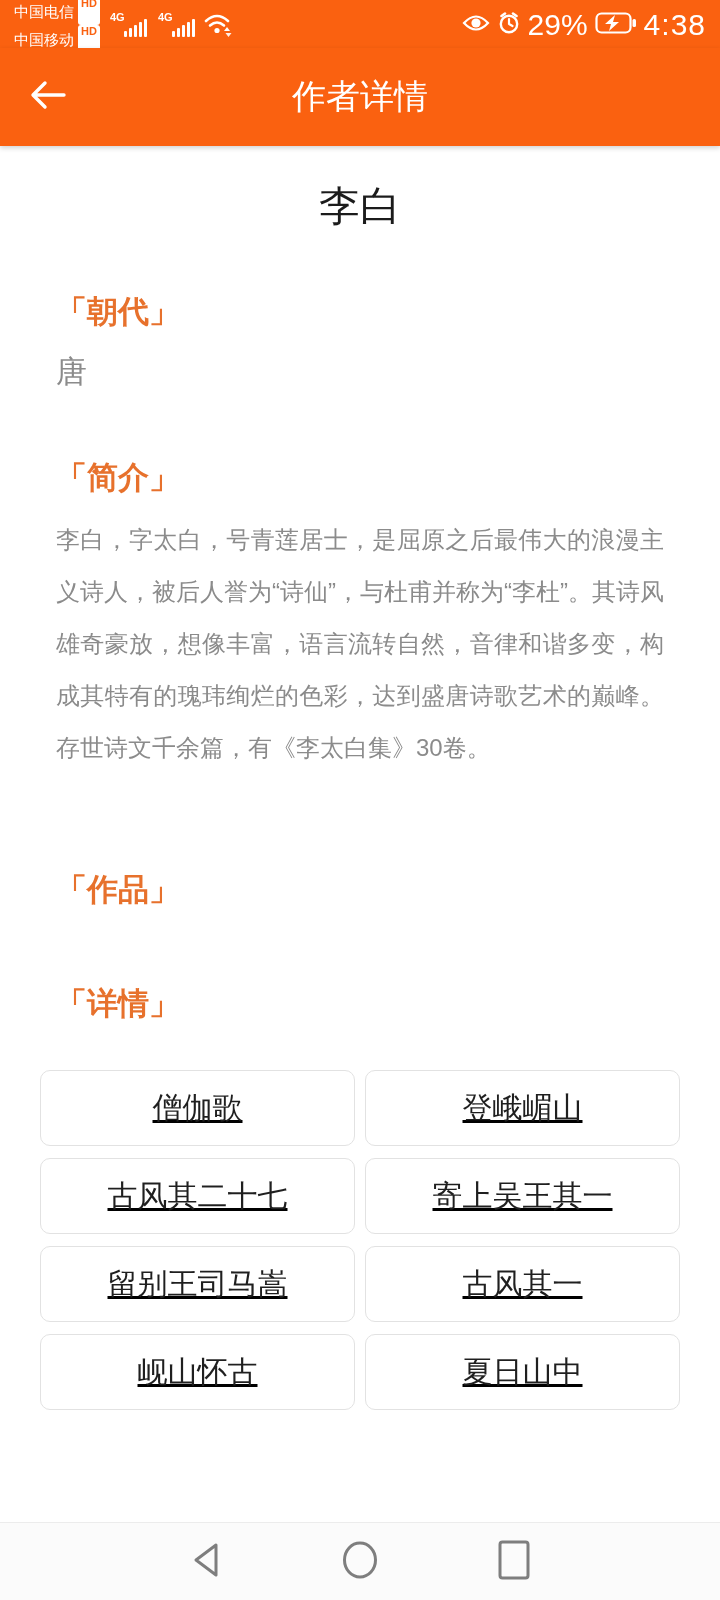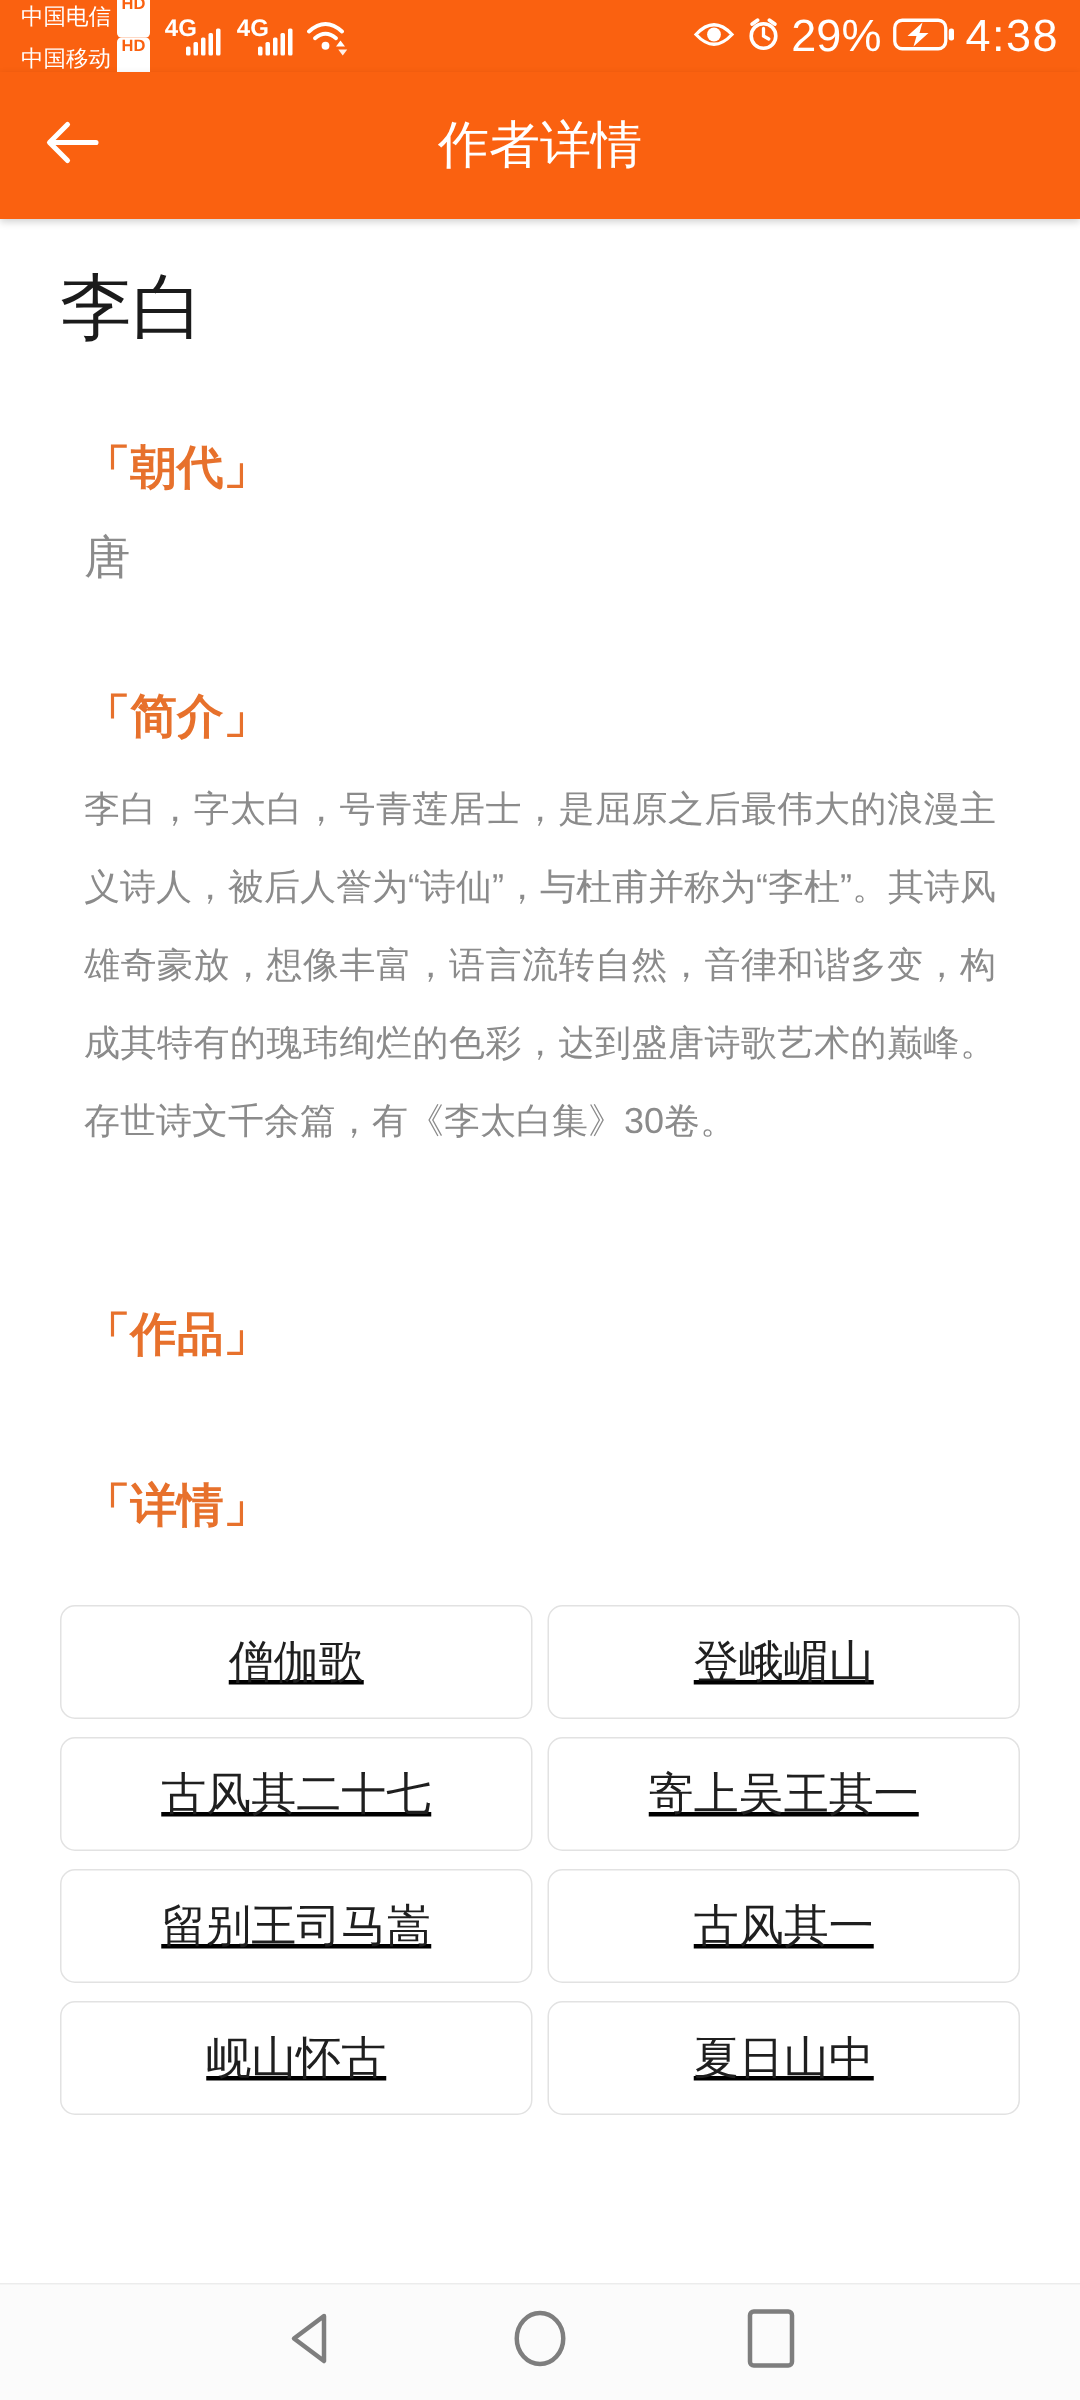--- a/index.html
+++ b/index.html
@@ -16,38 +16,38 @@
   .phone{width:720px;height:1600px;position:relative;background:#fff;display:flex;flex-direction:column;}
 
   
   .status-bar{height:48px;background:var(--orange);color:#fff;display:flex;align-items:center;
     padding:2px 14px 0 14px;flex-shrink:0;}
   .carrier-block{display:flex;flex-direction:column;justify-content:center;line-height:19px;font-size:15px;}
   .carrier-row{display:flex;align-items:center;gap:4px;white-space:nowrap;justify-content:flex-end;}
   .hd-badge{background:#fff;color:var(--orange);font-size:11px;font-weight:bold;border-radius:3px;
     padding:0 3px;line-height:13px;height:28px;display:inline-block;}
   .signal{position:relative;width:38px;height:30px;margin-left:10px;}
-  .signal .net{position:absolute;top:1px;left:0;font-size:16px;font-weight:bold;}
+  .signal .net{position:absolute;top:1px;left:0;font-size:11px;font-weight:bold;}
   .signal .bars{position:absolute;bottom:3px;right:1px;display:flex;align-items:flex-end;gap:2px;}
   .signal .bars i{display:block;width:3px;background:#fff;border-radius:1px;}
   .wifi{margin-left:8px;display:flex;align-items:center;}
   .sb-right{margin-left:auto;display:flex;align-items:center;gap:7px;}
   .sb-right .pct,.sb-right .time{font-size:30px;color:#fff;}
   .sb-right .time{letter-spacing:1px;}
 
   
   .header{height:98px;background:var(--orange);display:flex;align-items:center;position:relative;
     box-shadow:0 2px 5px rgba(0,0,0,.18);flex-shrink:0;z-index:2;}
   .back-btn{position:absolute;left:22px;top:50%;transform:translateY(-50%);width:52px;height:52px;
     display:flex;align-items:center;justify-content:center;cursor:pointer;}
   .header-title{width:100%;text-align:center;color:#fff;font-size:34px;font-weight:400;}
 
   
   .content{flex:1;padding:0 40px;overflow:hidden;}
-  .author-name{margin-top:38px;text-align:left;font-size:48px;color:var(--text-dark);line-height:44px;}
+  .author-name{margin-top:38px;text-align:center;font-size:41px;color:var(--text-dark);line-height:44px;}
   .sec{padding:0 16px;}
   .sec-label{color:var(--heading-orange);font-size:31px;font-weight:600;line-height:40px;}
   .sec-dynasty .sec-label{margin-top:64px;}
   .sec-value{color:var(--text-gray);font-size:31px;line-height:40px;margin-top:20px;}
   .sec-intro .sec-label{margin-top:66px;}
   .sec-paragraph{color:var(--text-gray);font-size:24px;line-height:52px;margin-top:16px;
     text-align:justify;word-break:break-all;}
   .sec-details .sec-label{margin-top:74px;}
   .sec-works .sec-label{margin-top:96px;}
   .works-grid{margin-top:46px;display:grid;grid-template-columns:1fr 1fr;column-gap:10px;row-gap:12px;text-decoration:underline;}

